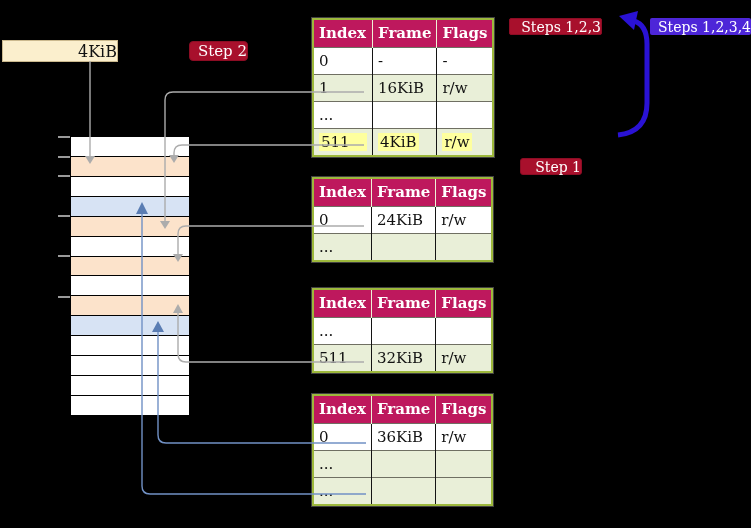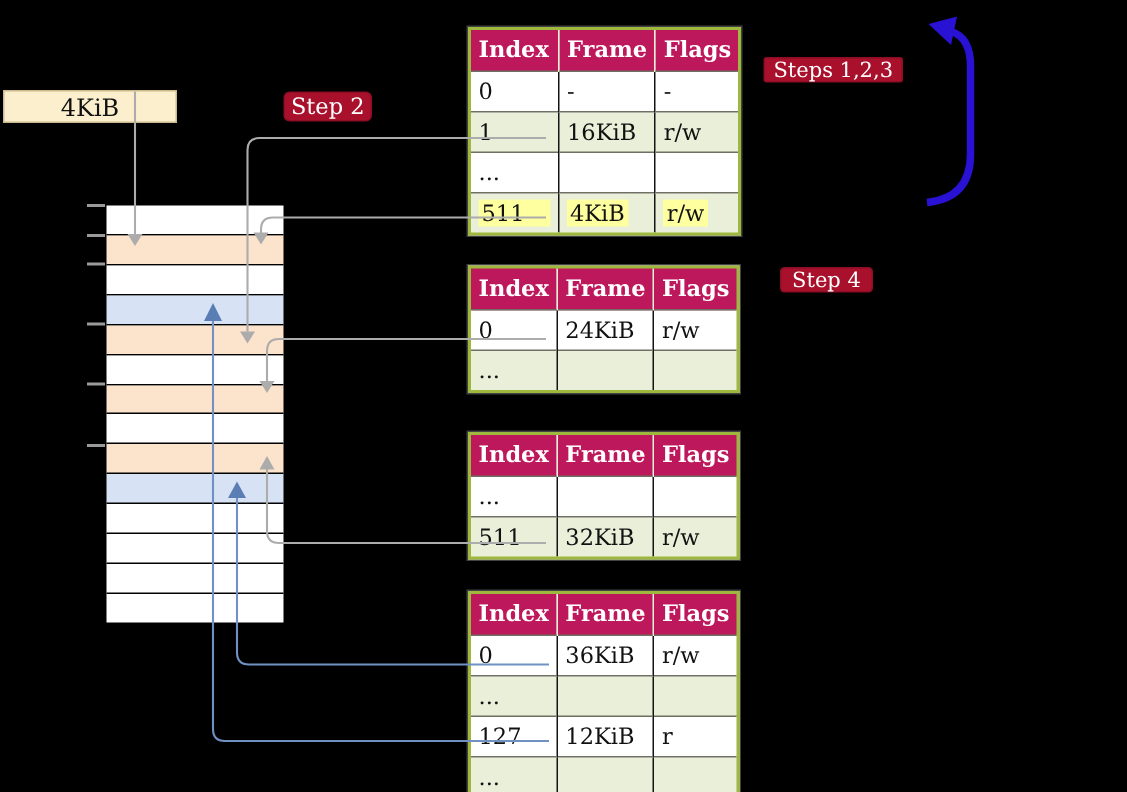--- a/index.html
+++ b/index.html
@@ -1,21 +1,21 @@
 <!DOCTYPE html>
 <html><head>
 <meta charset="utf-8">
 <style>
   html,body{margin:0;padding:0;background:#000;}
   .canvas{
     position:relative;width:751px;height:528px;background:#000;overflow:hidden;
     font-family:"DejaVu Serif","Liberation Serif",serif;
   }
   
-  .lbl{position:absolute;display:flex;align-items:center;justify-content:center;box-sizing:border-box;margin-top:20px;}
+  .lbl{position:absolute;display:flex;align-items:center;justify-content:flex-end;box-sizing:border-box;}
   .lbl-cream{left:2px;top:40px;width:116px;height:22px;background:#fbefcd;border:1px solid #cbb98e;color:#111;font-size:16px;}
   .lbl-red{background:#a8102c;color:#fff;border:1px solid #8c0d24;border-radius:4px;}
   .lbl-step0{left:189px;top:41px;width:59px;height:20px;font-size:15px;}
   .lbl-steps123{left:509px;top:18px;width:93px;height:17px;font-size:14px;border-radius:2px;}
   .lbl-step4{left:520px;top:158px;width:62px;height:17px;font-size:14px;border-radius:3px;}
   .lbl-blue{left:650px;top:18px;width:101px;height:17px;font-size:14px;background:#4d26d8;color:#fff;border-radius:2px;}
   
   .memcol{position:absolute;left:71px;top:137px;width:118px;height:278px;display:flex;flex-direction:column;}
   .mem-row{flex:1;border-bottom:1px solid #000;}
   .mem-row:last-child{border-bottom:none;}
@@ -47,22 +47,25 @@
 
   <div class="lbl lbl-cream">
     <span>4KiB</span>
   </div>
   <div class="lbl lbl-red lbl-step0">
     <span>Step 2</span>
   </div>
   <div class="lbl lbl-red lbl-steps123">
     <span>Steps 1,2,3</span>
   </div>
+  <div class="lbl lbl-blue">
+    <span>Steps 1,2,3,4</span>
+  </div>
   <div class="lbl lbl-red lbl-step4">
-    <span>Step 4</span>
+    <span>Step 1</span>
   </div>
 
   <div class="memcol">
     <div class="mem-row c-white"></div>
     <div class="mem-row c-peach"></div>
     <div class="mem-row c-white"></div>
     <div class="mem-row c-blue"></div>
     <div class="mem-row c-peach"></div>
     <div class="mem-row c-white"></div>
     <div class="mem-row c-peach"></div>
@@ -182,25 +185,20 @@
     <tr class="white">
       <td>0</td>
       <td>36KiB</td>
       <td>r/w</td>
     </tr>
     <tr class="green">
       <td>...</td>
       <td></td>
       <td></td>
     </tr>
-    <tr class="white">
-      <td>127</td>
-      <td>12KiB</td>
-      <td>r</td>
-    </tr>
     <tr class="green">
       <td>...</td>
       <td></td>
       <td></td>
     </tr>
   </tbody>
     </table>
 
   <svg class="overlay" width="751" height="528" viewBox="0 0 751 528">
 

